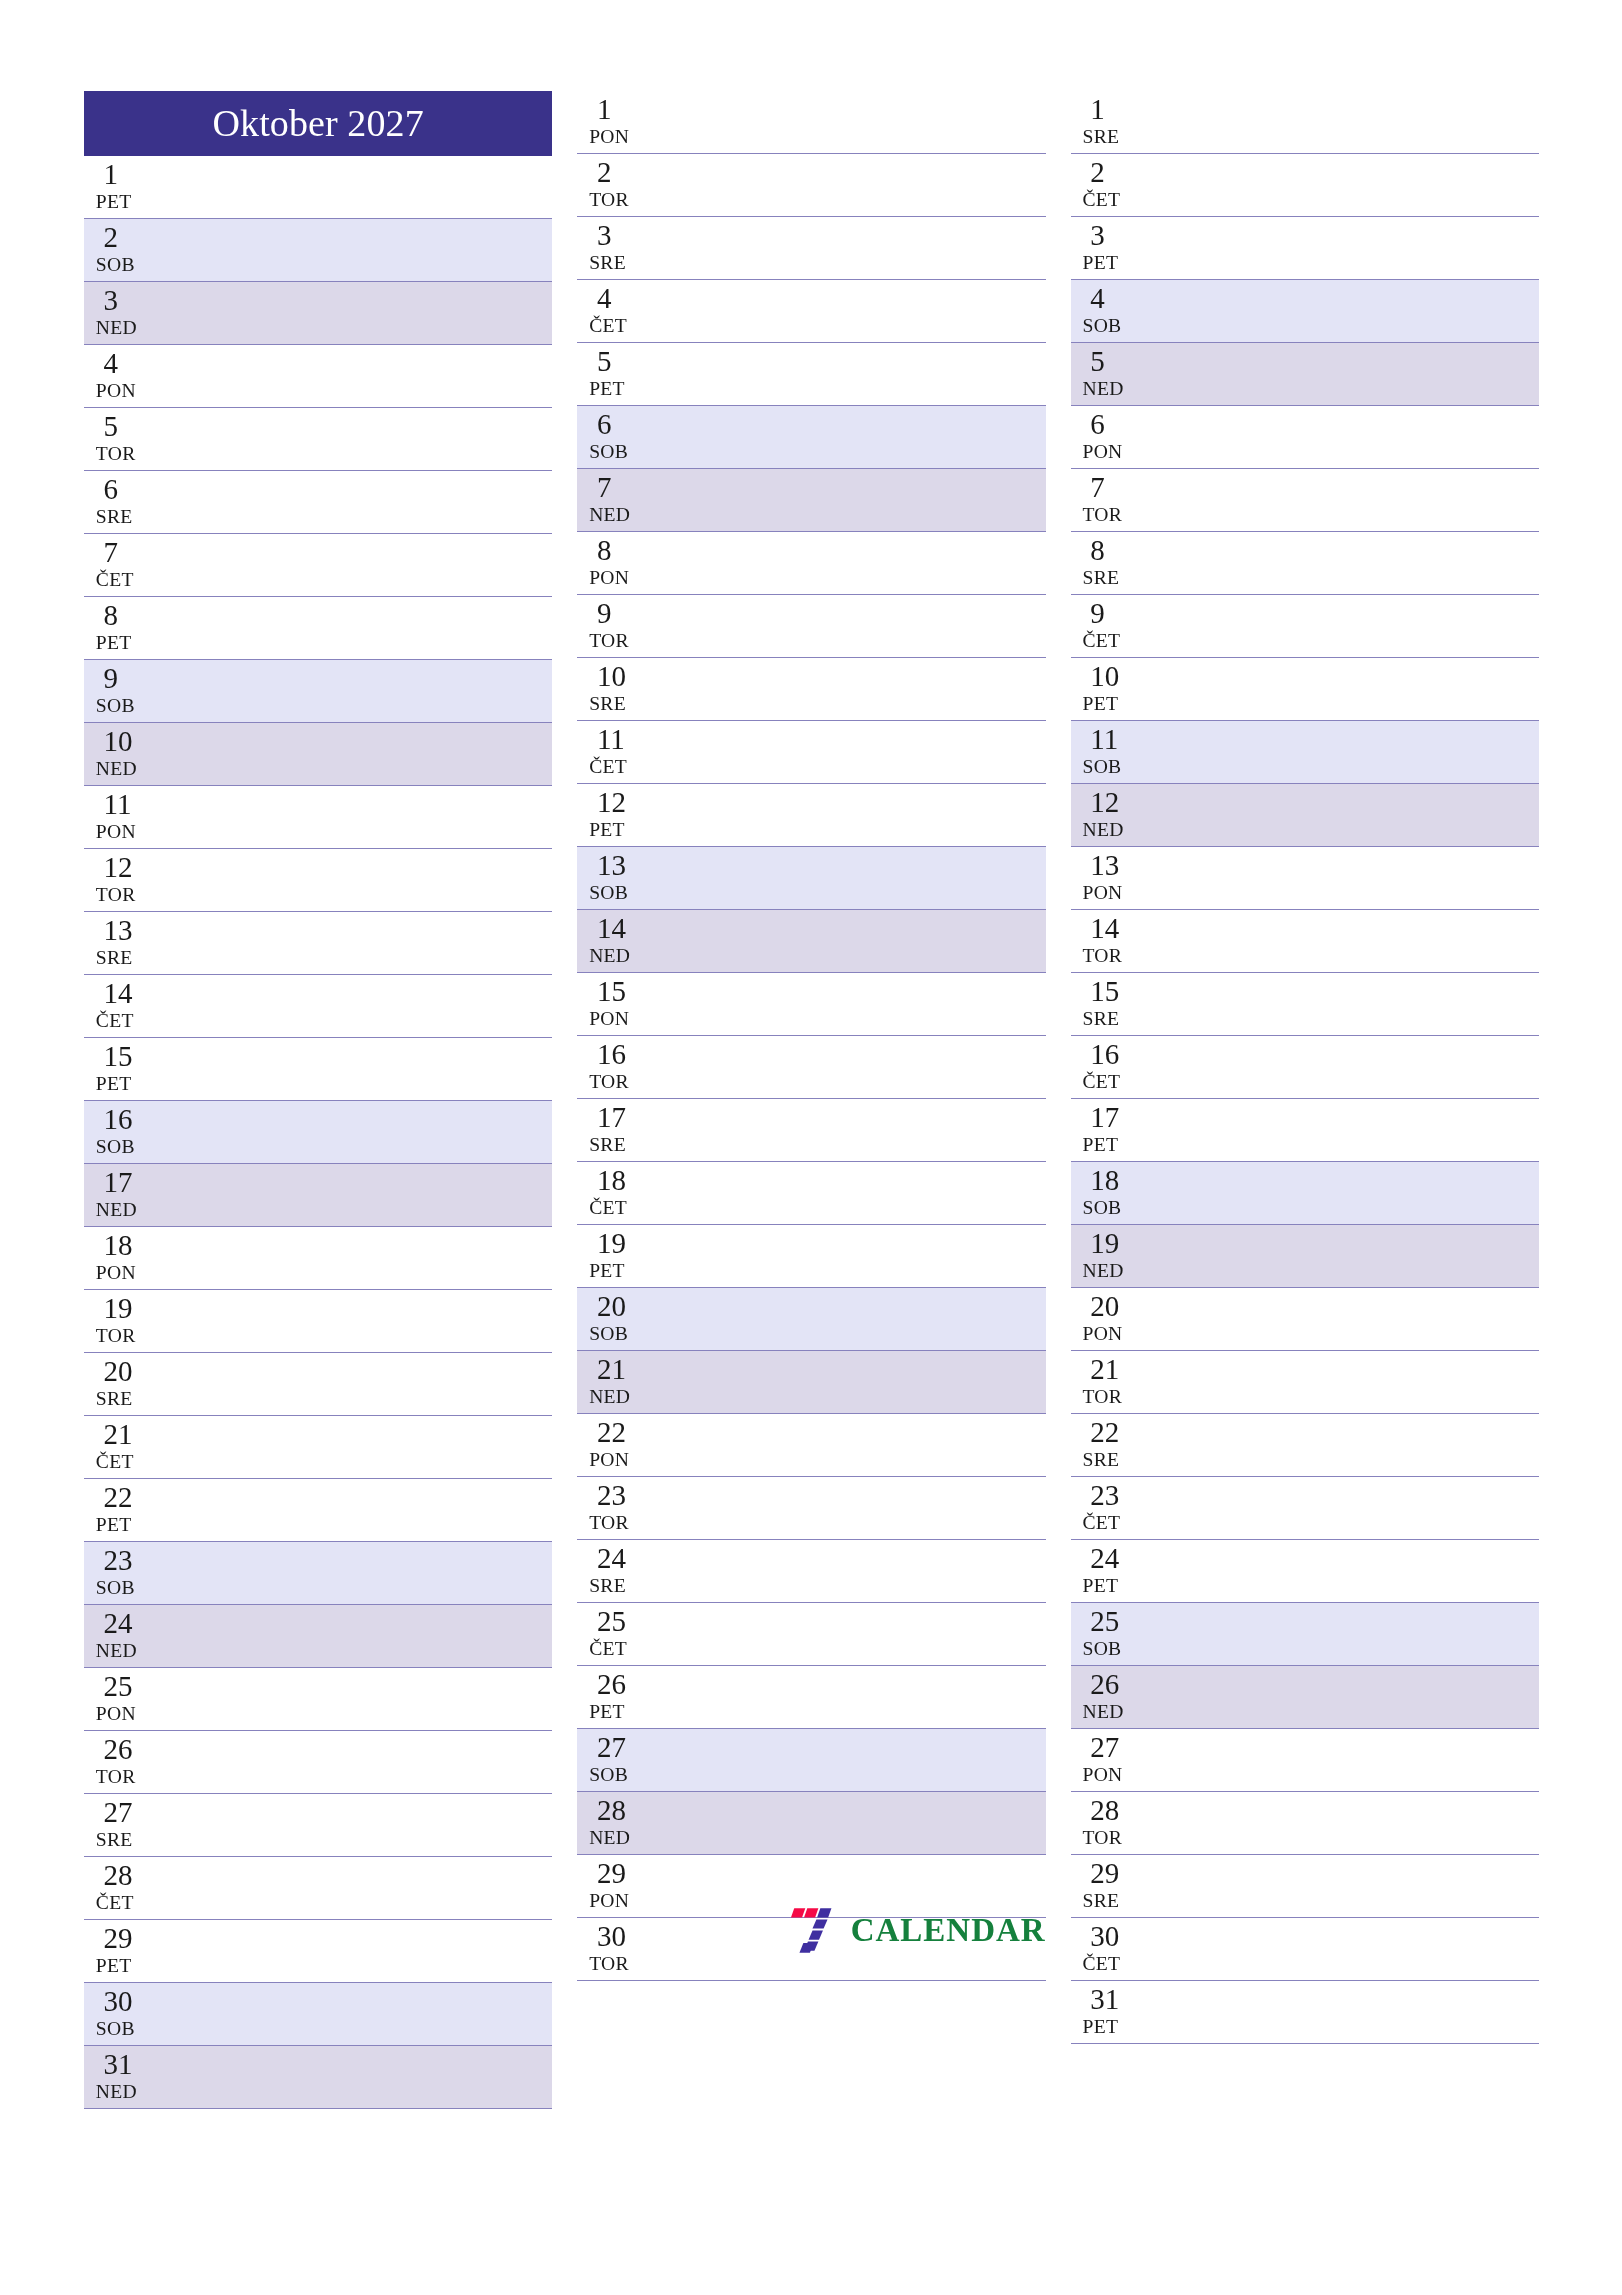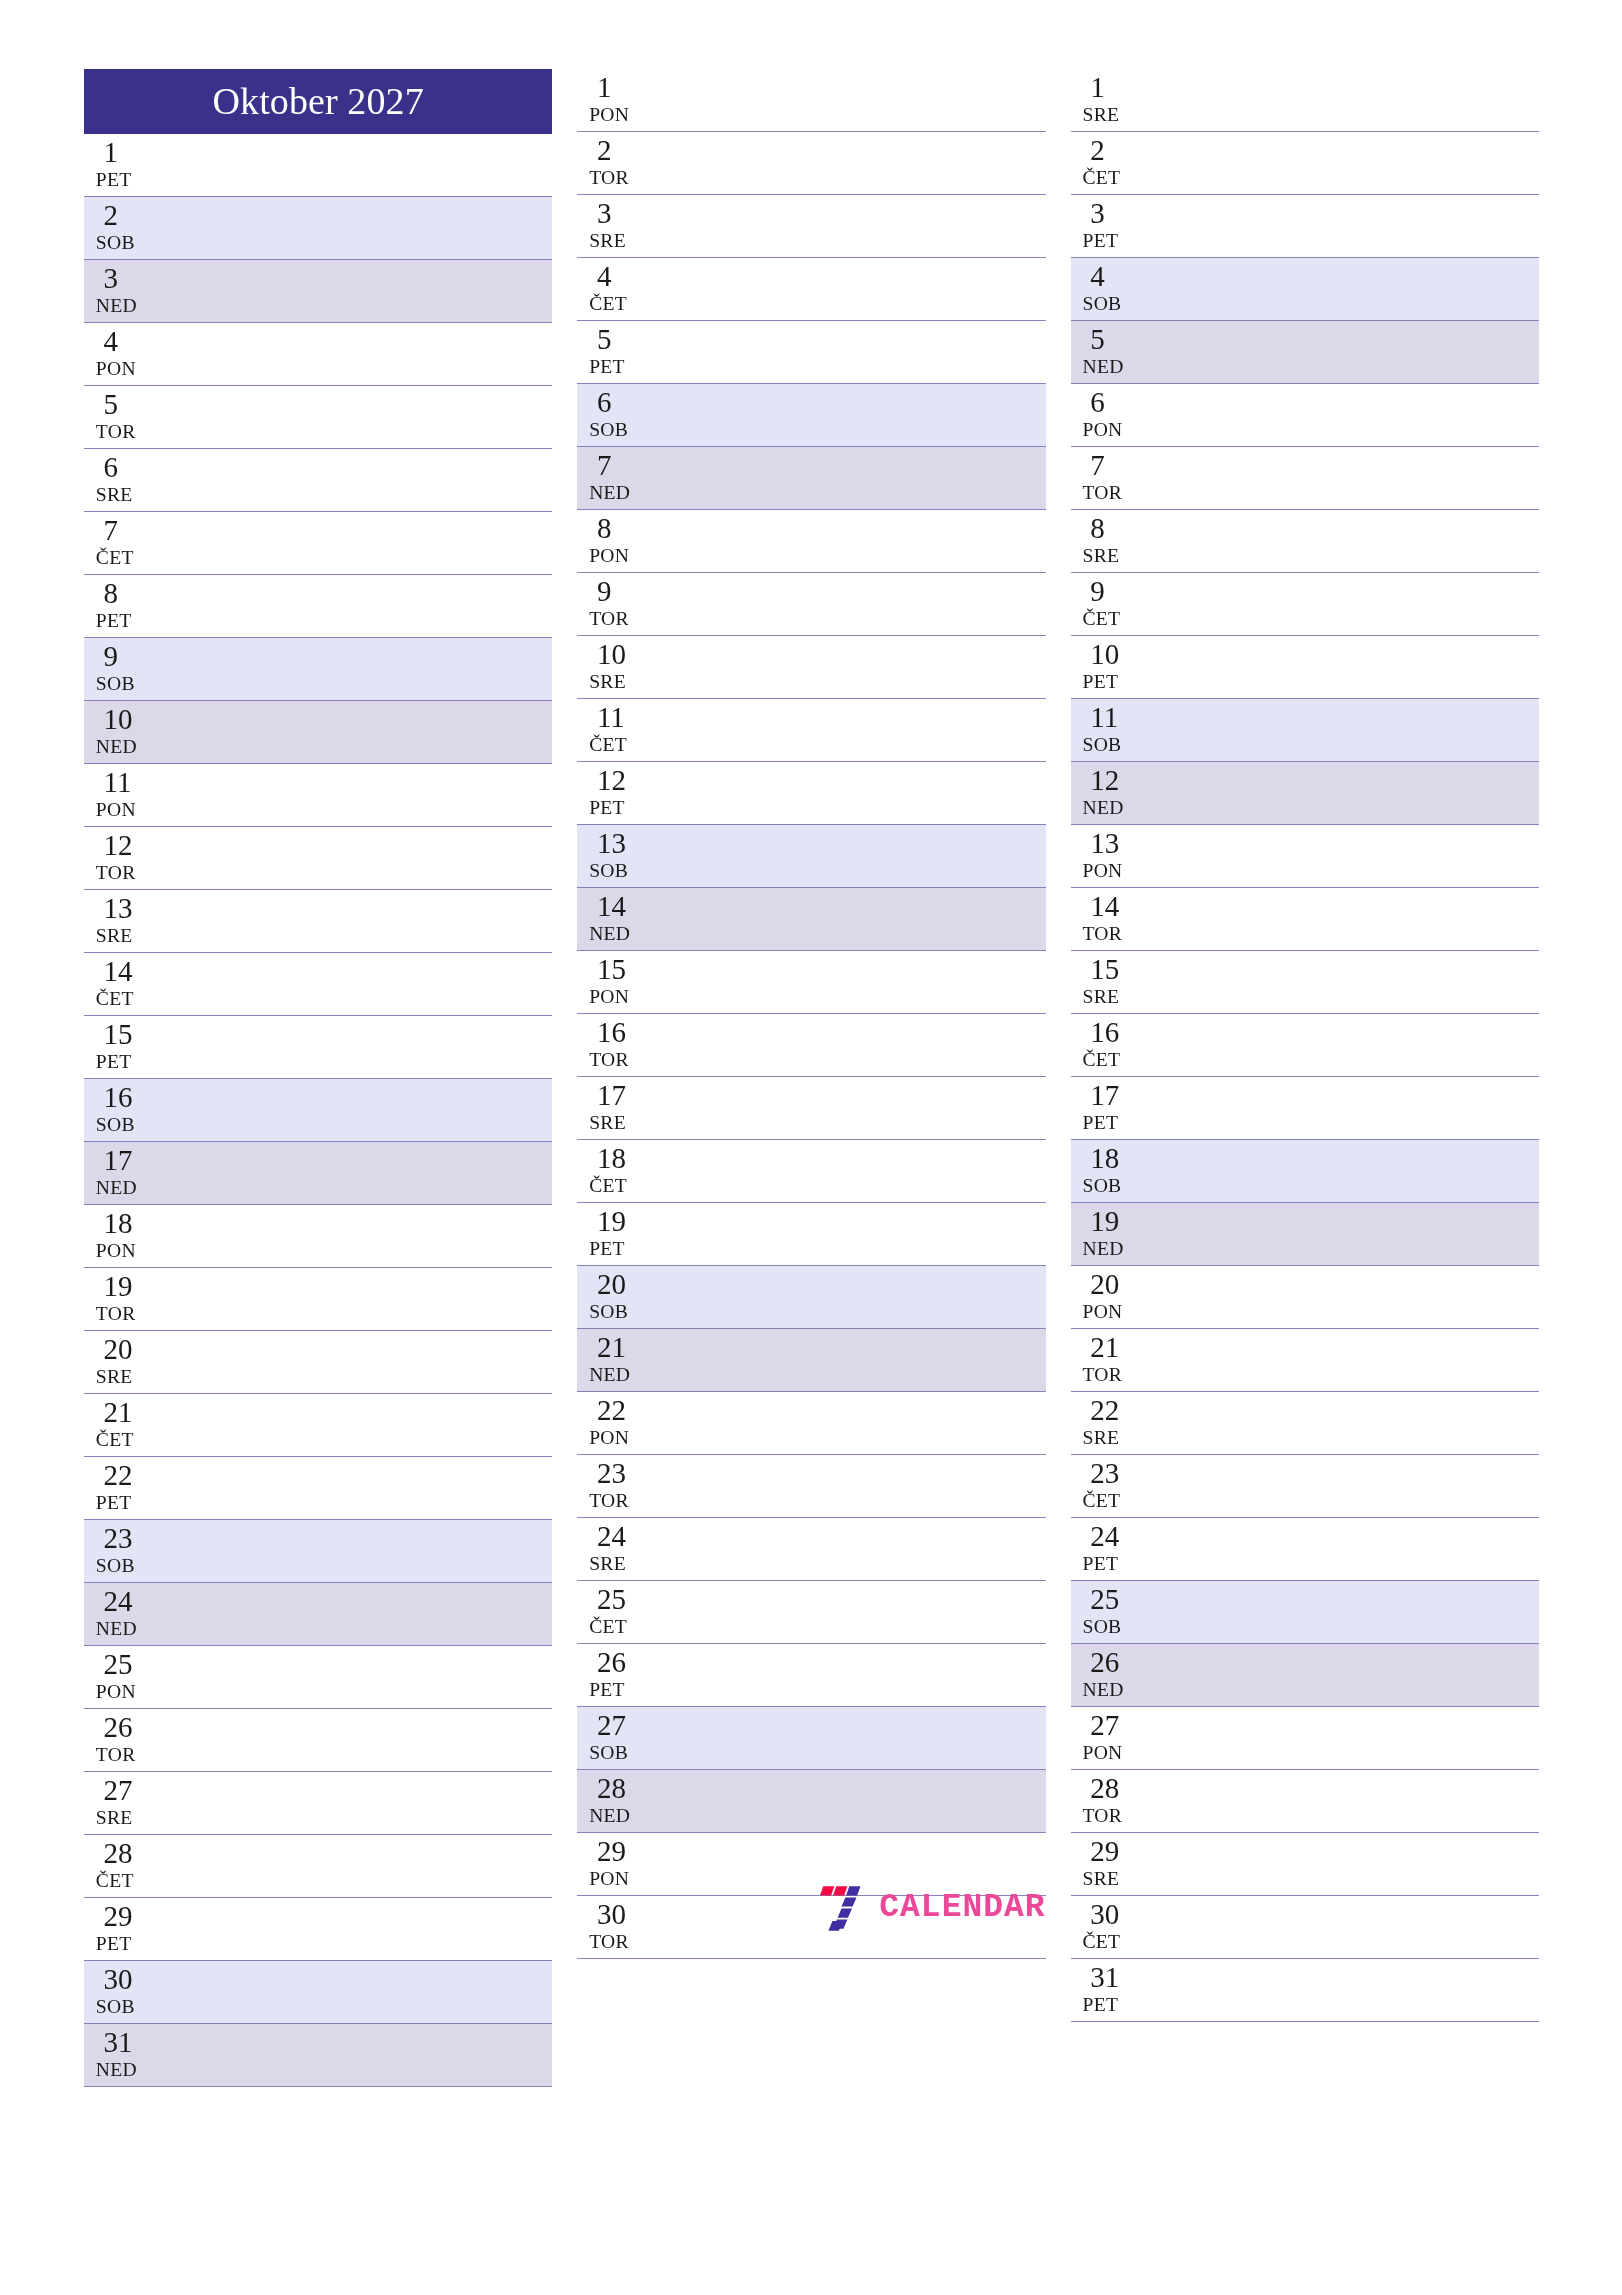--- a/index.html
+++ b/index.html
@@ -34,20 +34,21 @@
     width: 100%;
     height: 2218px;
   }
 
   .month {
     flex: 1 1 0;
     min-width: 0;
     display: flex;
     flex-direction: column;
     position: relative;
+    margin-top: 22px;
   }
 
   .month-header {
     background: #3a328a;
     color: #ffffff;
     text-align: center;
     font-size: 38px;
     line-height: 65px;
     height: 65px;
     font-weight: normal;
@@ -103,26 +104,26 @@
     align-items: center;
     gap: 10.5px;
     height: 47px;
   }
   .logo-mark {
     width: 55px;
     height: 47px;
     flex: 0 0 auto;
   }
   .logo-word {
-    font-family: Liberation Mono, monospace;
+    font-family: Liberation Serif, serif;
     font-weight: bold;
     font-size: 33px;
     line-height: 34px;
     letter-spacing: 1px;
-    color: #ec4899;
+    color: #15803d;
   }
 </style>
 </head>
 <body>
 
 <div class="page">
   <div class="months-row" id="months-row">
       <div class="month">
         <div class="month-header">Oktober 2027</div>
         <div class="days">

